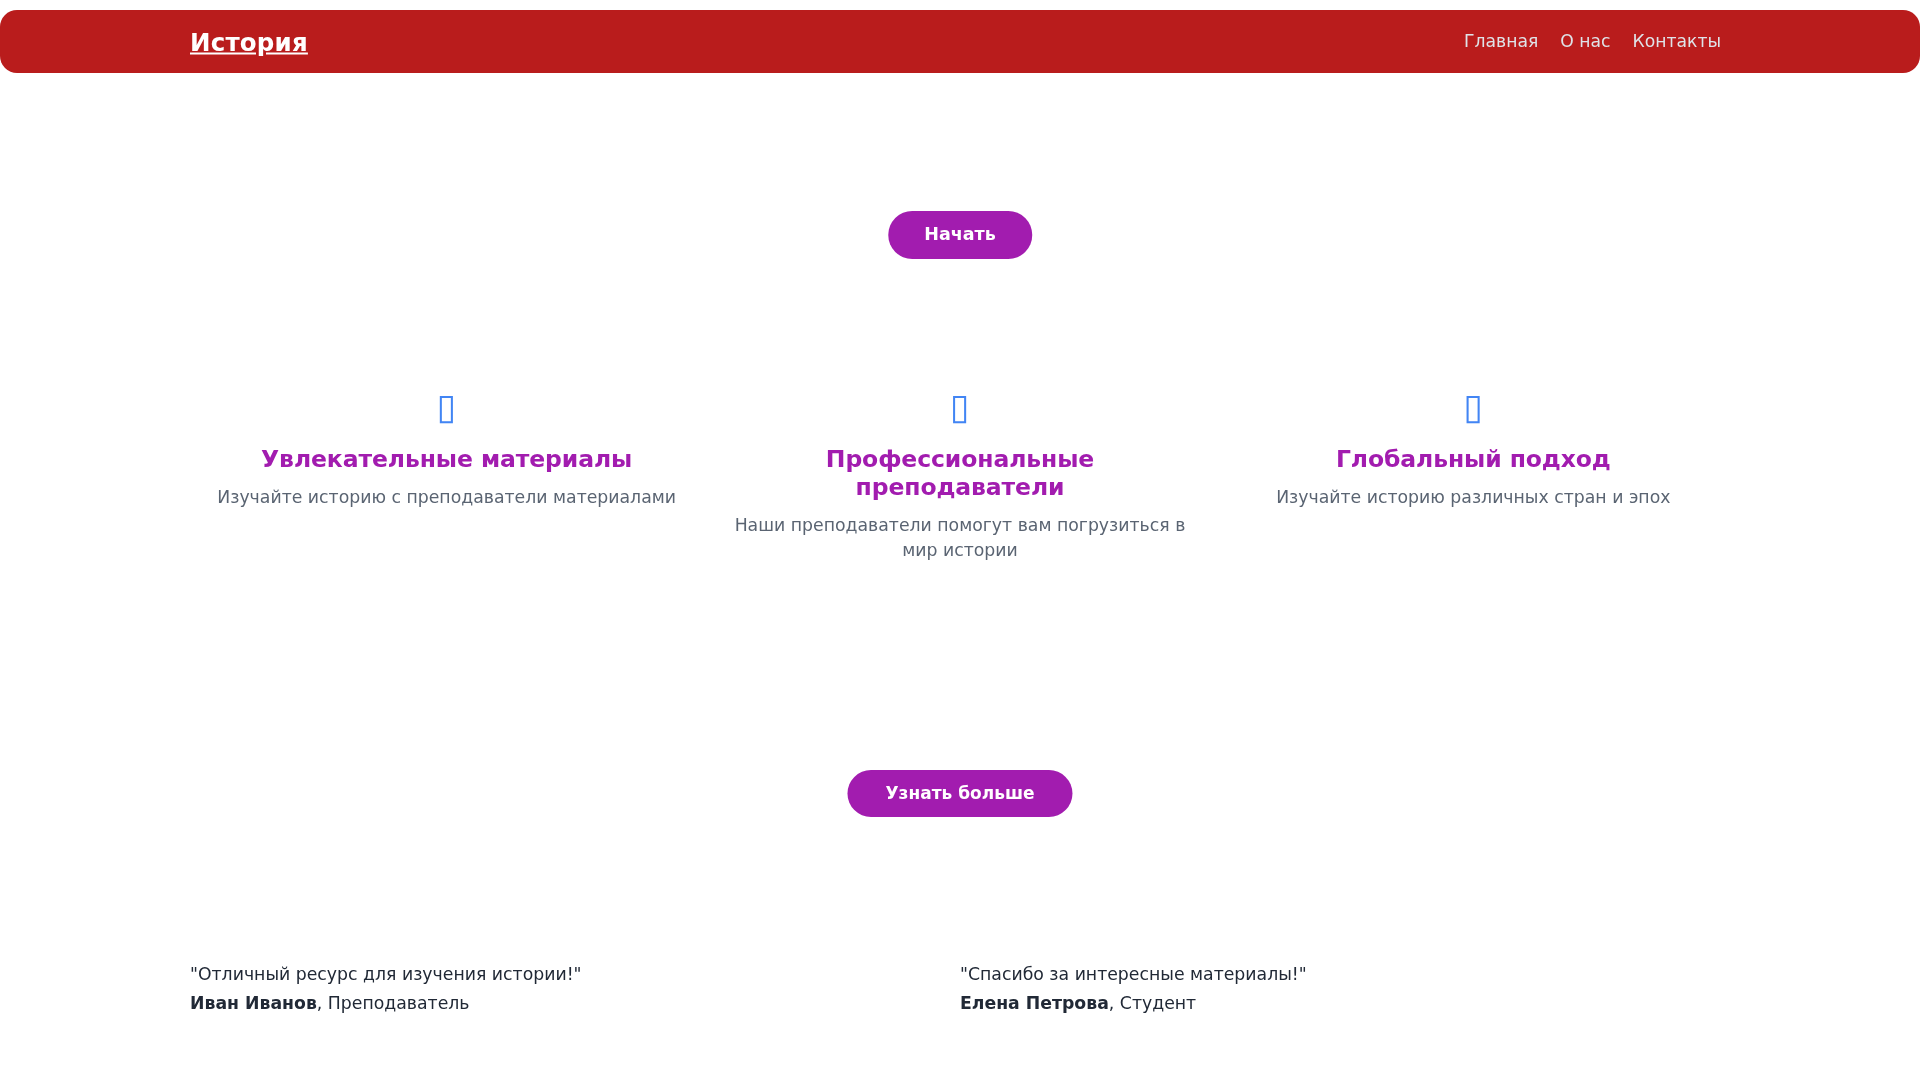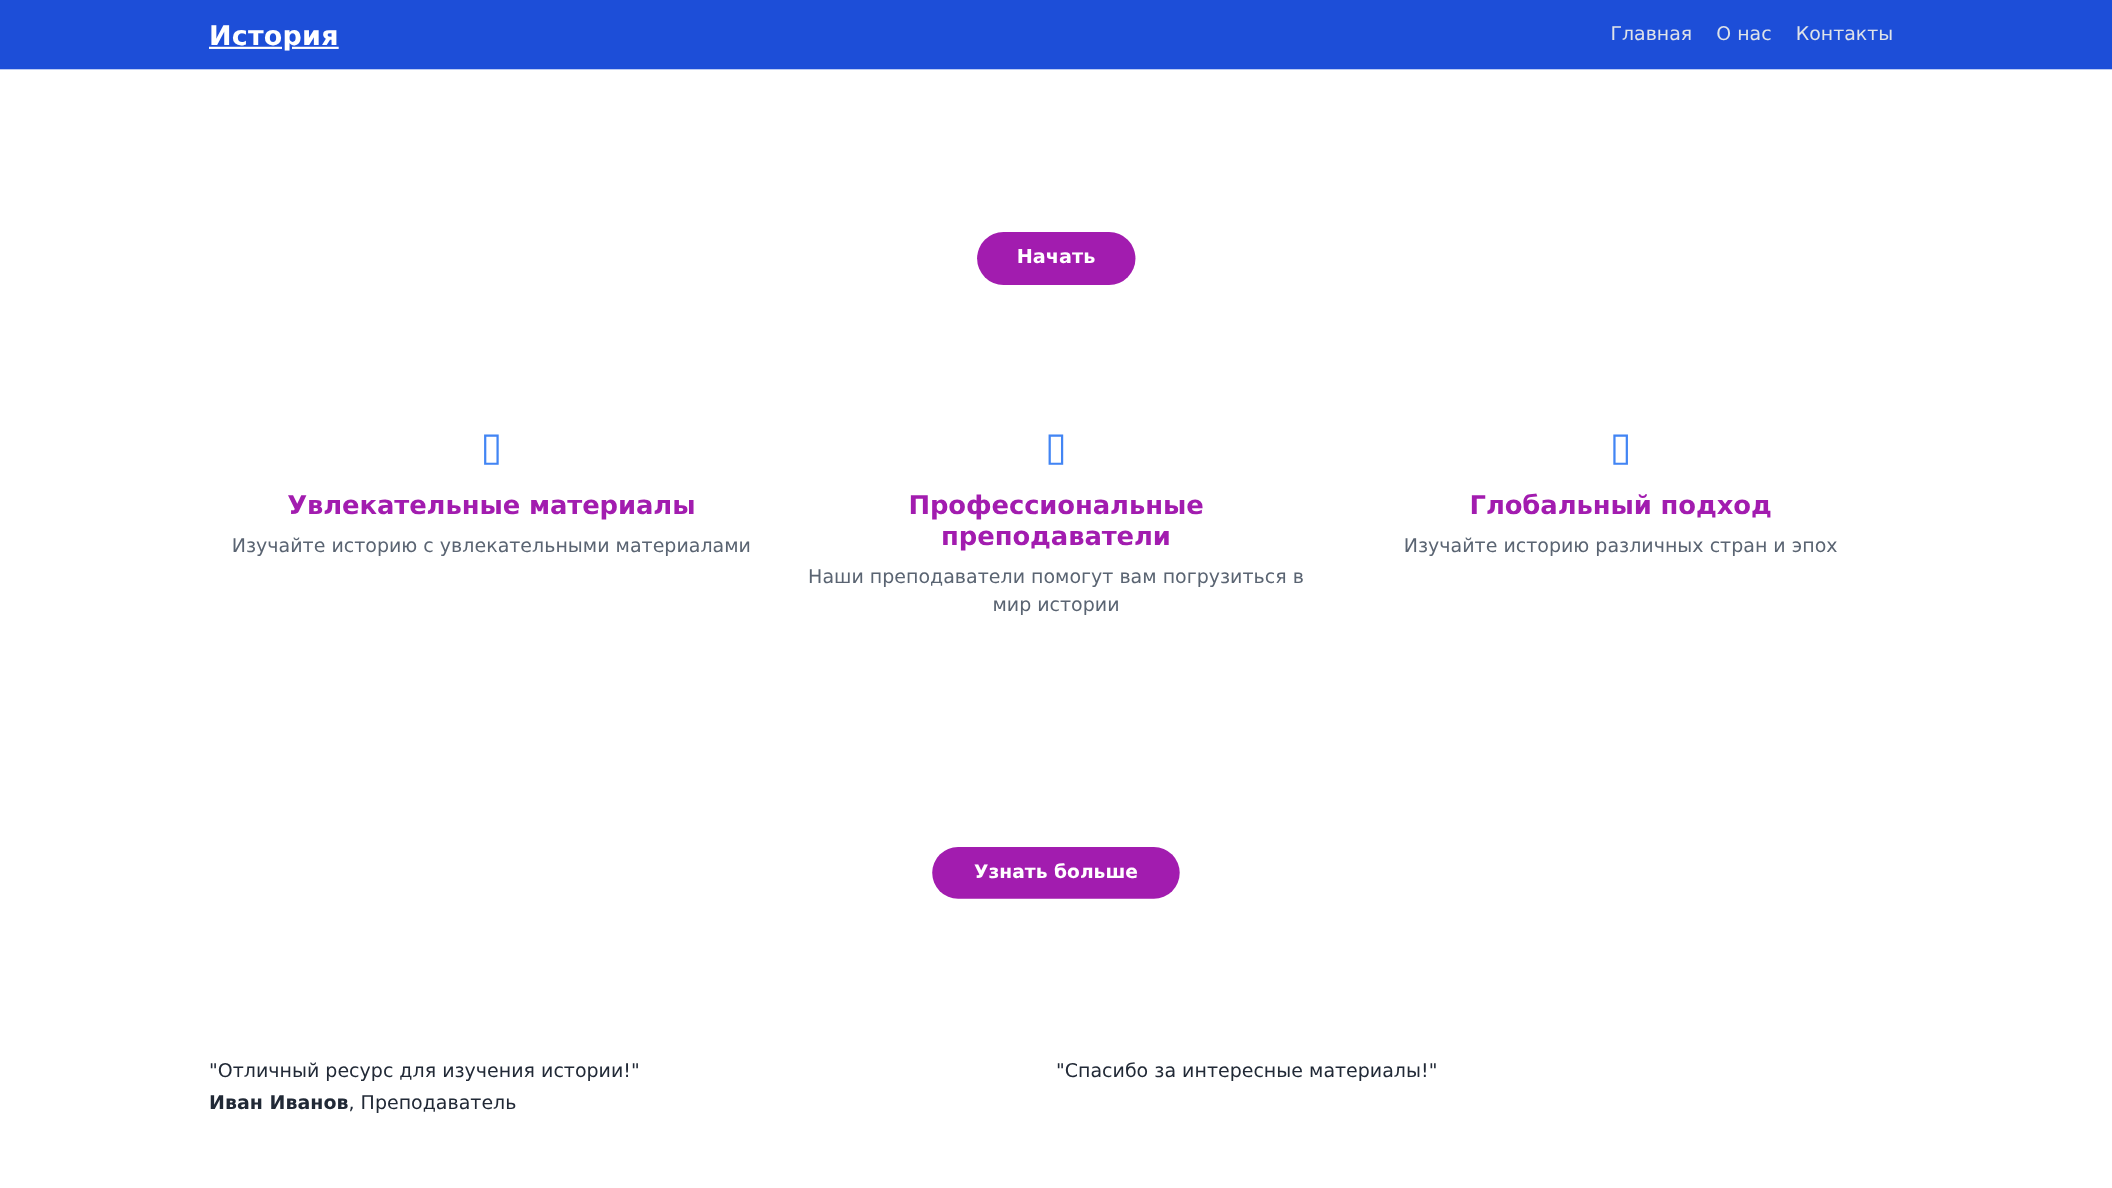--- a/index.html
+++ b/index.html
@@ -8,25 +8,26 @@
     margin: 0; padding: 0;
     width: 1920px; height: 1080px;
     background: #ffffff;
     font-family: "DejaVu Sans", "Liberation Sans", sans-serif;
     overflow: hidden;
   }
 
   
   .navbar {
     position: absolute;
-    top: 0; left: 0;
+    top: 10px; left: 0;
     width: 1920px; height: 63px;
-    background: #1d4ed8;
+    background: #b91c1c;
     display: flex;
     align-items: center;
+    border-radius: 17px;
   }
   .navbar-brand {
     position: absolute;
     left: 190px;
     top: 50%;
     transform: translateY(-50%);
     color: #ffffff;
     font-size: 24.5px;
     font-weight: bold;
     letter-spacing: 0.2px;
@@ -171,21 +172,21 @@
 
 <section class="hero">
   <button class="btn-primary hero-btn">Начать</button>
 </section>
 
 <section class="features">
 
   <div class="feature-col">
     <span class="feature-icon">▯</span>
     <h3 class="feature-title">Увлекательные материалы</h3>
-    <p class="feature-text">Изучайте историю с увлекательными материалами</p>
+    <p class="feature-text">Изучайте историю с преподаватели материалами</p>
   </div>
 
   <div class="feature-col">
     <span class="feature-icon">▯</span>
     <h3 class="feature-title">Профессиональные преподаватели</h3>
     <p class="feature-text">Наши преподаватели помогут вам погрузиться в мир истории</p>
   </div>
 
   <div class="feature-col">
     <span class="feature-icon">▯</span>
@@ -203,15 +204,18 @@
 
   <div class="testimonial-col">
     <p class="testimonial-quote">"Отличный ресурс для изучения истории!"</p>
     <p class="testimonial-author">
       <b>Иван Иванов</b><span>, Преподаватель</span>
     </p>
   </div>
 
   <div class="testimonial-col">
     <p class="testimonial-quote">"Спасибо за интересные материалы!"</p>
+    <p class="testimonial-author">
+      <b>Елена Петрова</b><span>, Студент</span>
+    </p>
   </div>
 
 </section>
 
 </body></html>

